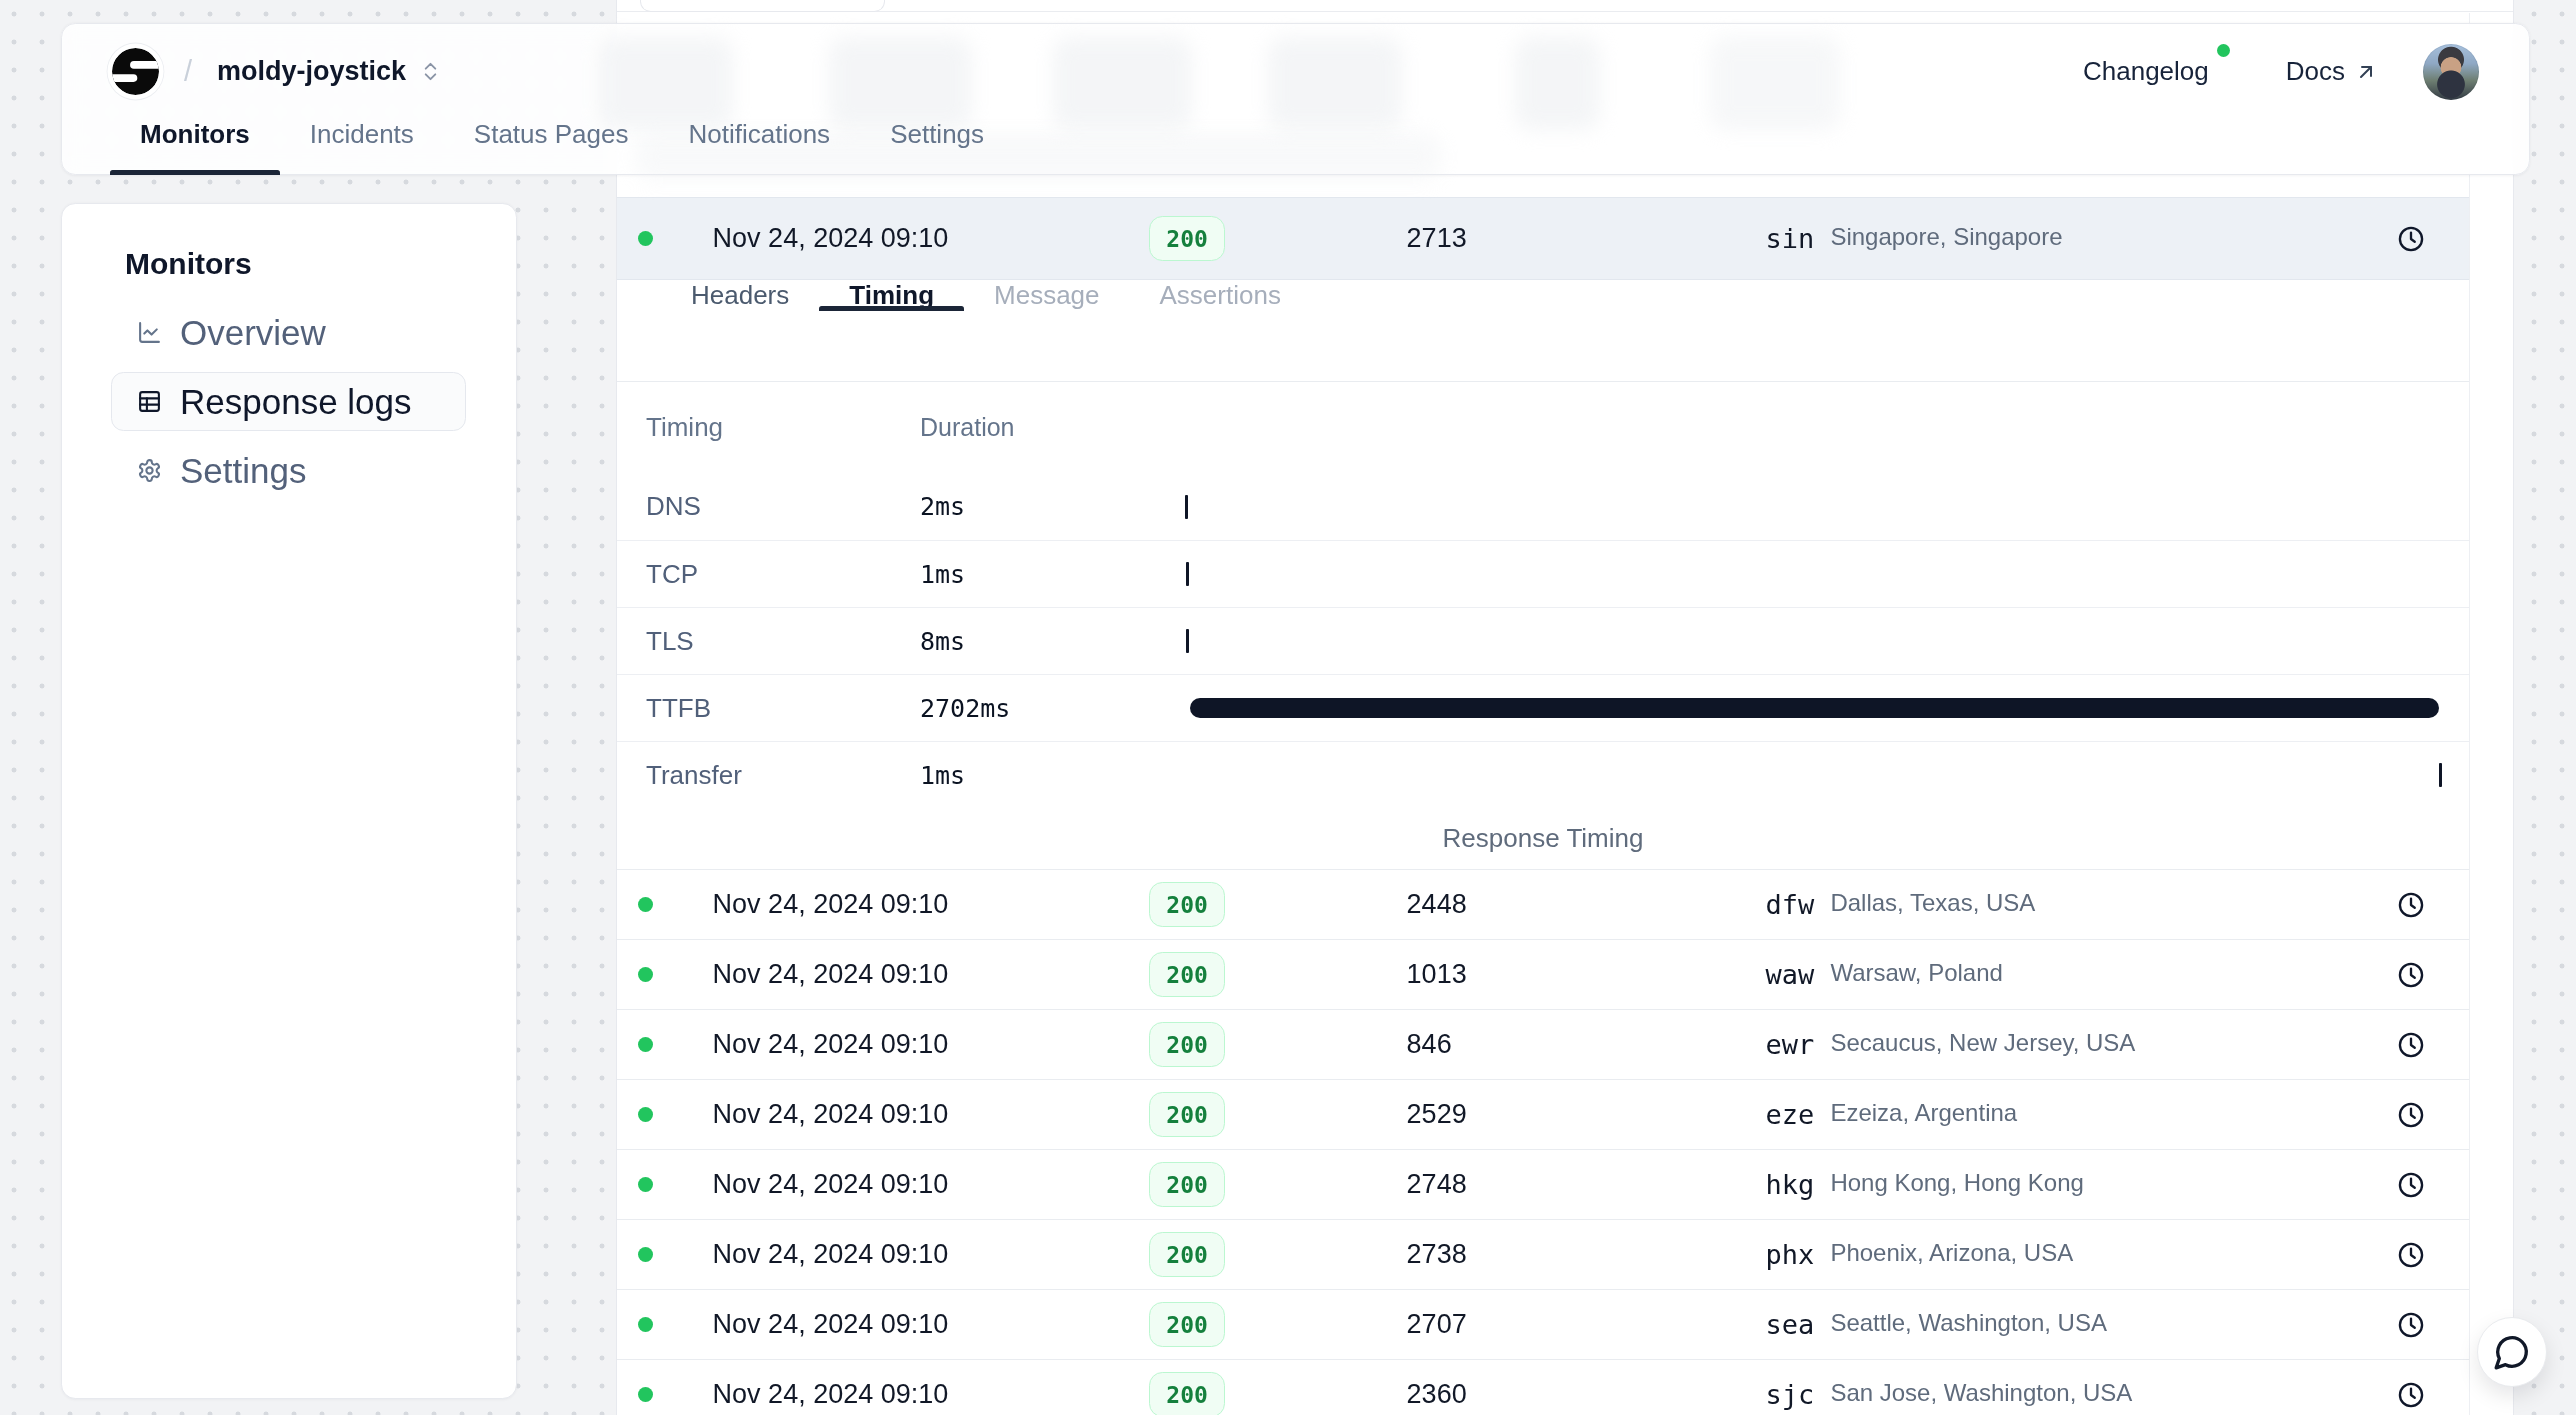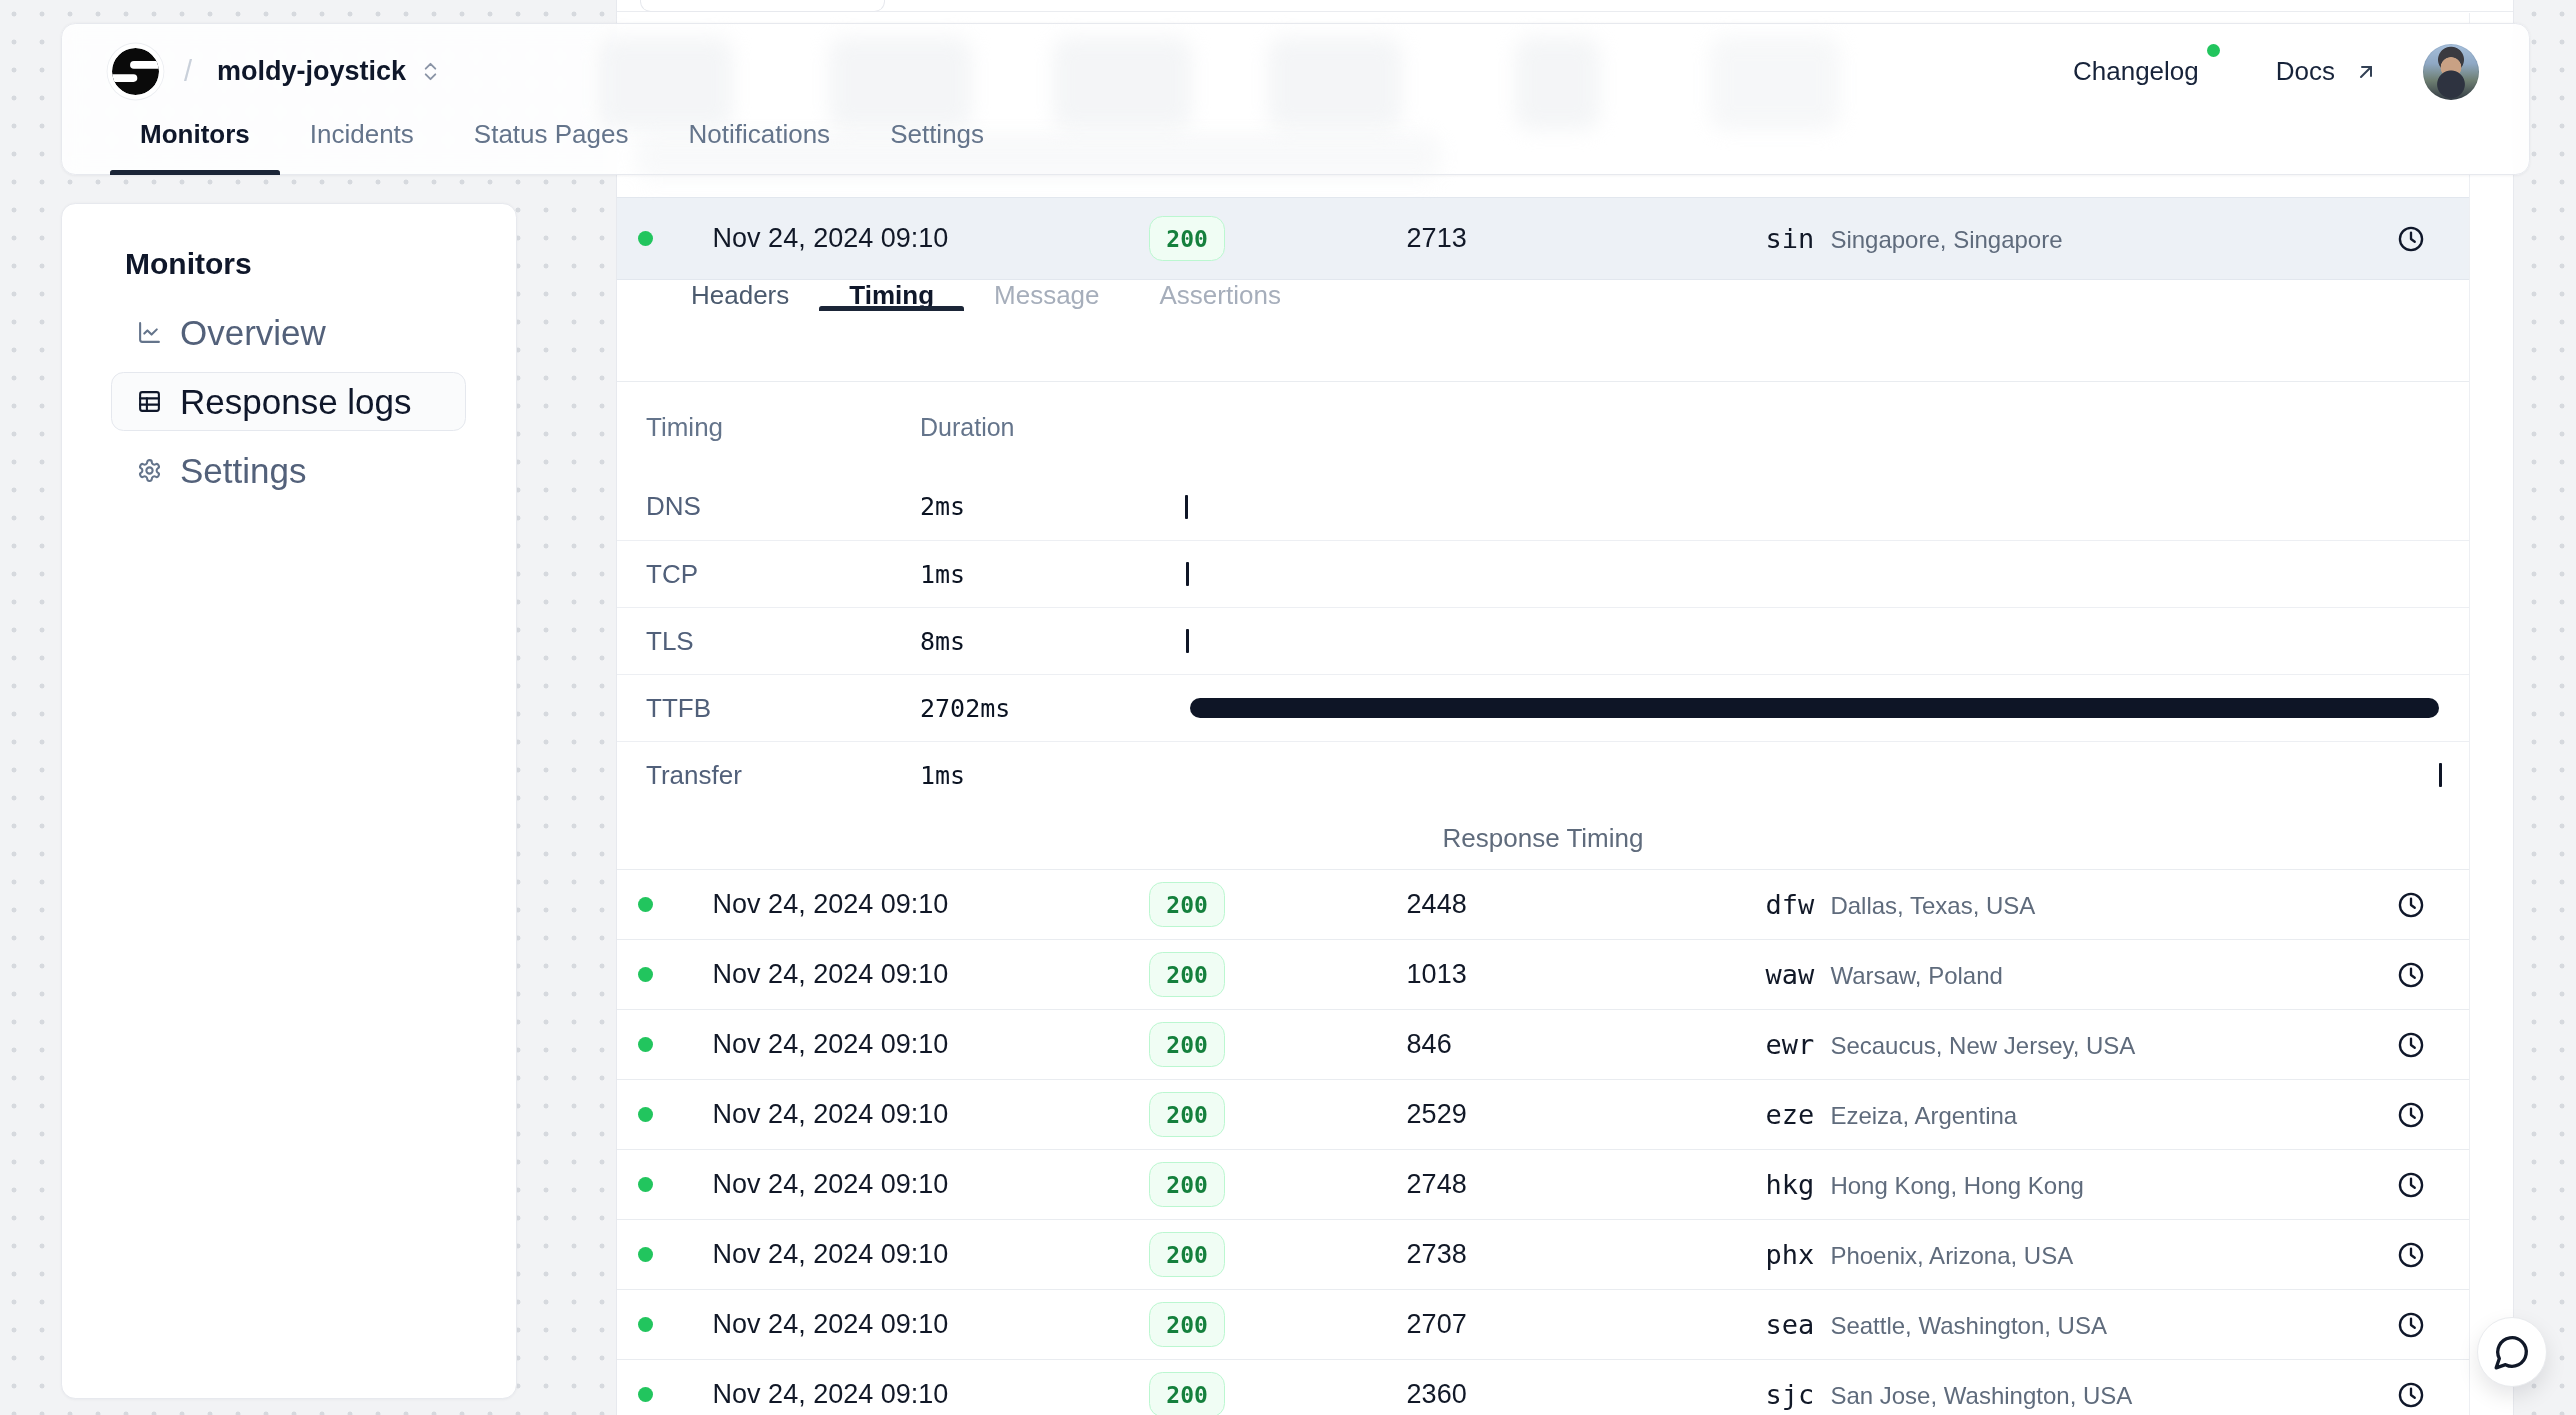--- a/index.html
+++ b/index.html
@@ -44,21 +44,21 @@
   .dot{width:15px; height:15px; border-radius:50%; background:var(--accent-green,#22c55e);}
   .c-time{width:358px; font-size:27px; color:#111827;}
   .c-status{width:233px; display:flex; justify-content:center;}
   .badge{
     display:inline-flex; align-items:center; justify-content:center;
     min-width:75px; height:45px; padding:0 16px; border-radius:13.4px;
     background:var(--badge-bg,#f0fdf4); border:1.3px solid var(--badge-border,#bbf7d0);
     color:var(--badge-text,#15803d); font-family:"DejaVu Sans Mono",monospace; font-size:23px; font-weight:600;
   }
   .c-latency{width:337px; padding-left:103px; font-size:27px; color:#111827;}
-  .c-region{flex:1; padding-left:125px; display:flex; align-items:flex-end; gap:16px; min-width:0;}
+  .c-region{flex:1; padding-left:125px; display:flex; align-items:flex-start; gap:16px; min-width:0;}
   .region{font-family:"DejaVu Sans Mono",monospace; font-size:27px; color:#111827;}
   .loc{font-size:24px; color:#5f6b7c; white-space:nowrap;}
   .c-trigger{width:116px; display:flex; justify-content:center;}
   .iconbtn{background:none; border:none; cursor:pointer; display:flex; align-items:center; padding:5.4px;}
 
   
   .detail-panel{border-bottom:0.9px solid #e9ecf0; background:#fff;}
   .dtabs{height:102px; border-bottom:0.9px solid #e9ecf0; padding-left:44px; display:flex; align-items:flex-start;}
   .dtab{
     position:relative; display:flex; align-items:center; padding:0 30px;
@@ -97,21 +97,21 @@
   .ghost{position:absolute; background:#e9ecef; border-radius:16px; filter:blur(10px); opacity:.5; pointer-events:none;}
   .h-top{position:absolute; left:50px; right:50px; top:0; height:95px; display:flex; align-items:center; justify-content:space-between;}
   .h-left{display:flex; align-items:center;}
   .logo{width:47px; height:47px; border-radius:50%; box-shadow:0 0 0 4.5px #fff, 0 0 0 5.4px #eceef2; cursor:pointer; flex:none;}
   .crumb-slash{font-size:29px; color:#c9d0da; margin:0 25px; font-weight:300;}
   .project-name{font-size:27px; font-weight:600; color:var(--text-dark);}
   .switch-icon{margin-left:12.5px; display:flex; cursor:pointer;}
   .h-right{display:flex; align-items:center;}
   .changelog{position:relative; font-size:26px; font-weight:500; color:#17233a; cursor:pointer;}
   .changelog .newdot{position:absolute; top:-12.5px; right:-21.5px; width:13.4px; height:13.4px; border-radius:50%; background:var(--accent-green,#22c55e);}
-  .docs{display:flex; align-items:center; gap:19px; margin-left:77px; font-size:26px; font-weight:500; color:#17233a; cursor:pointer;}
+  .docs{display:flex; align-items:center; gap:9px; margin-left:77px; font-size:26px; font-weight:500; color:#17233a; cursor:pointer;}
   .avatar{
     width:56px; height:56px; border-radius:50%; margin-left:45px; cursor:pointer;
     background:
       radial-gradient(circle at 50% 72%, #2e3340 0 13.4px, transparent 14.3px),
       radial-gradient(circle at 50% 42%, #c9a184 0 10px, transparent 10.7px),
       radial-gradient(circle at 50% 28%, #3a3a40 0 12.5px, transparent 13.4px),
       linear-gradient(180deg, #a7c0dc 0%, #8fa8c4 35%, #6e7f72 65%, #333a44 100%);
     box-shadow:0 0 0 0.9px rgba(15,23,42,.08) inset;
   }
   .h-tabs{position:absolute; left:48px; bottom:0; height:79px; display:flex; align-items:stretch;}

